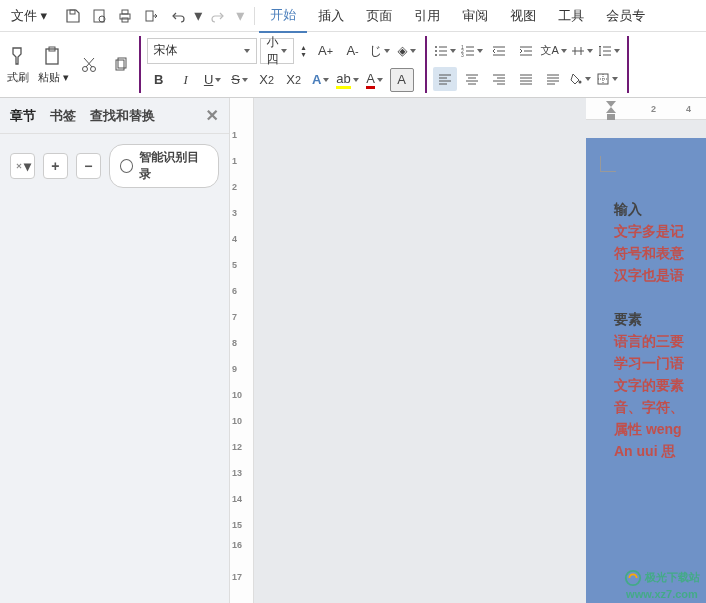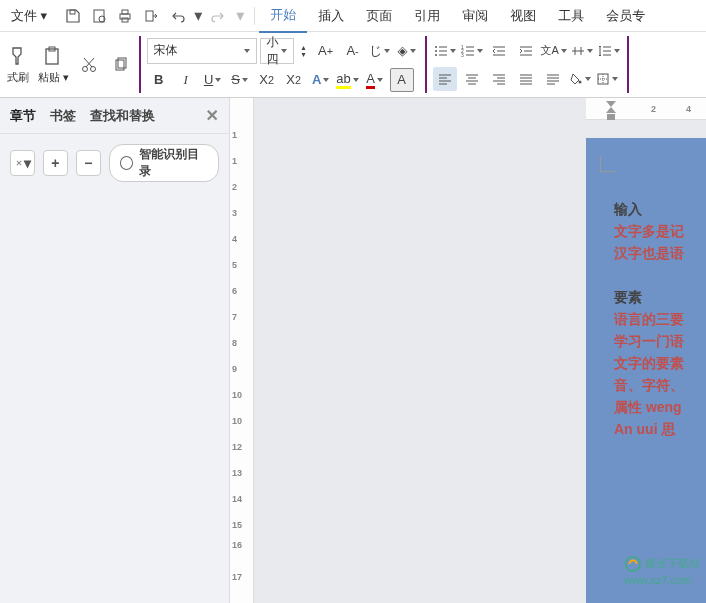--- a/index.html
+++ b/index.html
@@ -26,40 +26,40 @@
 .fsel .dd { margin-left: auto; width: 0; height: 0; border-left: 3px solid transparent; border-right: 3px solid transparent; border-top: 4px solid #666; }
 
 .main { display: flex; height: calc(603px - 98px); font-weight: bold; }
 .sidebar { width: 230px; background: #f0f2f5; border-right: 1px solid #ddd; }
 .sbtabs { display: flex; align-items: center; height: 36px; padding: 0 10px; gap: 14px; font-size: 13px; color: #444; border-bottom: 1px solid #e0e0e0; }
 .sbtabs .t { cursor: pointer; }
 .sbtabs .t.active { color: #222; }
 .sbtabs .cx { margin-left: auto; color: #888; cursor: pointer; font-size: 16px; }
 .sbtools { display: flex; align-items: center; padding: 10px; gap: 8px; }
 .sbtools .sq { width: 26px; height: 26px; border: 1px solid #ccc; border-radius: 4px; background: #fff; display: flex; align-items: center; justify-content: center; cursor: pointer; font-size: 14px; color: #555; }
-.sbtools .pill { margin-left: auto; height: 38px; border: 1px solid #ccc; border-radius: 14px; background: #fff; display: flex; align-items: center; padding: 0 10px; gap: 6px; font-size: 12px; color: #444; cursor: pointer; }
+.sbtools .pill { margin-left: auto; height: 44px; border: 1px solid #ccc; border-radius: 14px; background: #fff; display: flex; align-items: center; padding: 0 10px; gap: 6px; font-size: 12px; color: #444; cursor: pointer; }
 .sbtools .pill .circ { width: 14px; height: 14px; border: 1.5px solid #666; border-radius: 50%; }
 
 .docarea { flex: 1; position: relative; background: #e8eaed; display: flex; }
 .vruler { width: 24px; background: #fdfdfd; border-right: 1px solid #ddd; position: relative; }
 .vruler .tick { position: absolute; left: 2px; font-size: 9px; color: #888; }
 .hruler { position: absolute; top: 0; right: 0; height: 22px; background: #fdfdfd; border-bottom: 1px solid #ddd; width: 120px; display: flex; align-items: center; }
 .hruler .mk { position: absolute; font-size: 9px; color: #888; }
 .hruler .ind { position: absolute; top: 2px; left: 20px; }
 .hruler .tri { width: 0; height: 0; border-left: 5px solid transparent; border-right: 5px solid transparent; }
 .hruler .tri.up { border-bottom: 6px solid #999; }
 .hruler .tri.dn { border-top: 6px solid #999; margin-top: 1px; }
 .hruler .sq { width: 8px; height: 6px; background: #999; margin: 1px auto 0; }
 
 .page { position: absolute; top: 40px; right: 0; width: 120px; bottom: 0; background: #6f92c7; padding: 60px 0 0 28px; }
 .page .corner { position: absolute; top: 18px; left: 14px; width: 16px; height: 16px; border-left: 1px solid #999; border-bottom: 1px solid #999; }
 .page .txt { font-size: 14px; line-height: 22px; color: #c0504d; white-space: nowrap; }
 .page .txt.title { color: #444; }
 
-.watermark { position: absolute; right: 6px; bottom: 16px; font-size: 11px; color: #4a8; text-align: left; line-height: 14px; pointer-events: none; }
+.watermark { position: absolute; right: 6px; bottom: 2px; font-size: 11px; color: #4a8; text-align: center; line-height: 14px; pointer-events: none; font-weight: bold; }
 .watermark .lg { width: 18px; height: 18px; display: inline-block; vertical-align: middle; }
 </style>
 </head>
 <body>
 
 <div class="menubar">
   <span class="mi"><span>文件</span> ▾</span>
   <div class="qat">
     <span class="qi">
         <svg width="16" height="16" viewBox="0 0 16 16">
@@ -320,20 +320,21 @@
         <div class="sq"></div>
       </div>
       <span class="mk" style="left:65px">2</span>
       <span class="mk" style="left:100px">4</span>
     </div>
 
     <div class="page">
       <div class="corner"></div>
       <div class="txt title">输入</div>
       <div class="txt">文字多是记</div>
+      <div class="txt">符号和表意</div>
       <div class="txt">汉字也是语</div>
       <div class="txt" style="height:22px"></div>
       <div class="txt title">要素</div>
       <div class="txt">语言的三要</div>
       <div class="txt">学习一门语</div>
       <div class="txt">文字的要素</div>
       <div class="txt">音、字符、</div>
       <div class="txt">属性 weng</div>
       <div class="txt">An uui 思</div>
     </div>

